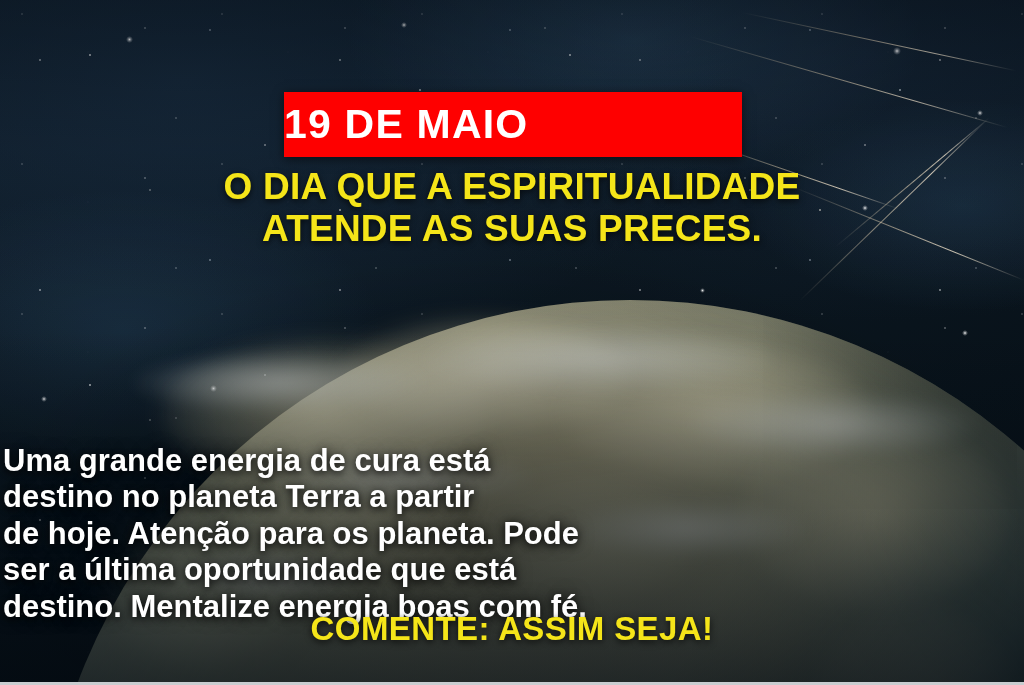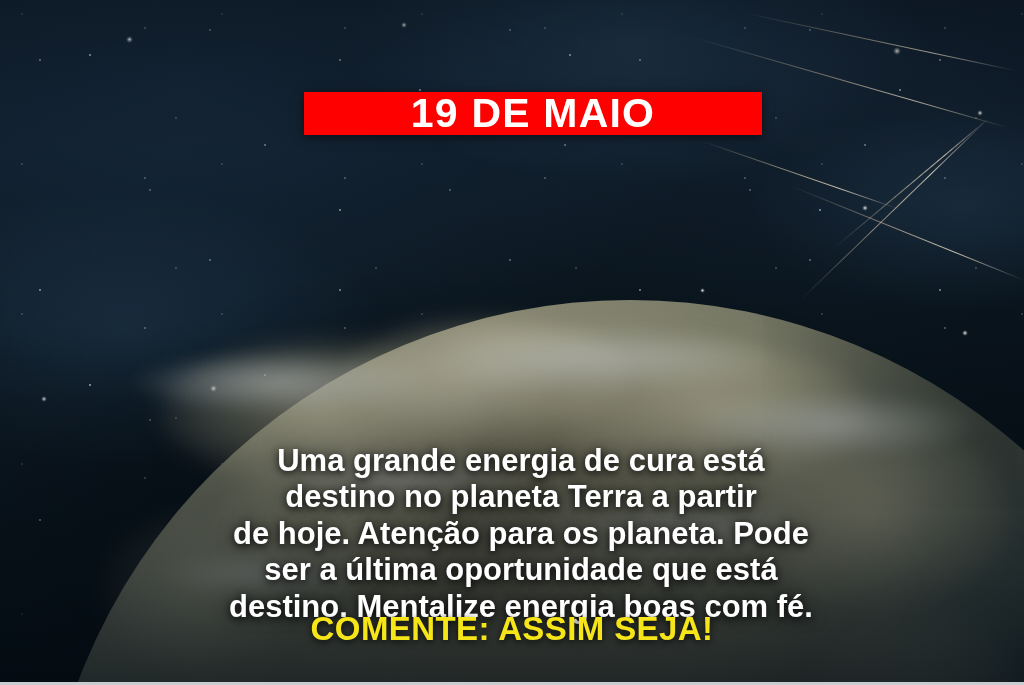--- a/index.html
+++ b/index.html
@@ -162,28 +162,28 @@
 
   
   .content {
     position: absolute;
     inset: 0;
     z-index: 10;
   }
 
   .date-banner {
     position: absolute;
-    left: 304px;
+    left: 284px;
     top: 92px;
     width: 458px;
-    height: 43px;
+    height: 65px;
     background: #fe0000;
     display: flex;
     align-items: center;
-    justify-content: center;
+    justify-content: flex-start;
     box-shadow: 0 2px 10px rgba(0,0,0,0.55);
   }
   .date-banner span {
     color: #ffffff;
     font-size: 41px;
     font-weight: bold;
     letter-spacing: 1.2px;
     line-height: 1;
     white-space: nowrap;
     font-family: "Liberation Sans", sans-serif;
@@ -200,24 +200,23 @@
     font-weight: bold;
     line-height: 1.13;
     letter-spacing: 0.2px;
     text-shadow: 0 2px 6px rgba(0,0,0,0.72);
     font-family: "Liberation Sans", sans-serif;
   }
   .headline .l { display: block; }
 
   .body-copy {
     position: absolute;
-    left: 18px;
+    left: 3px;
     right: 0;
     top: 443px;
-    text-align: center;
     color: #ffffff;
     font-size: 31px;
     font-weight: bold;
     line-height: 1.175;
     letter-spacing: 0px;
     text-shadow:
       0 2px 7px rgba(0,0,0,0.80),
       0 0 16px rgba(0,0,0,0.55);
     font-family: "Liberation Sans", sans-serif;
   }
@@ -306,20 +305,24 @@
   <div class="limb-mask"></div>
 
   <div class="vignette"></div>
 
   <div class="content">
 
     <div class="date-banner">
       <span>19 DE MAIO</span>
     </div>
 
+    <div class="headline">
+      <span class="l">O DIA QUE A ESPIRITUALIDADE</span>
+      <span class="l">ATENDE AS SUAS PRECES.</span>
+    </div>
 
     <div class="body-copy">
       <span class="l">Uma grande energia de cura está</span>
       <span class="l">destino no planeta Terra a partir</span>
       <span class="l">de hoje. Atenção para os planeta. Pode</span>
       <span class="l">ser a última oportunidade que está</span>
       <span class="l">destino. Mentalize energia boas com fé.</span>
     </div>
 
     <div class="cta">

